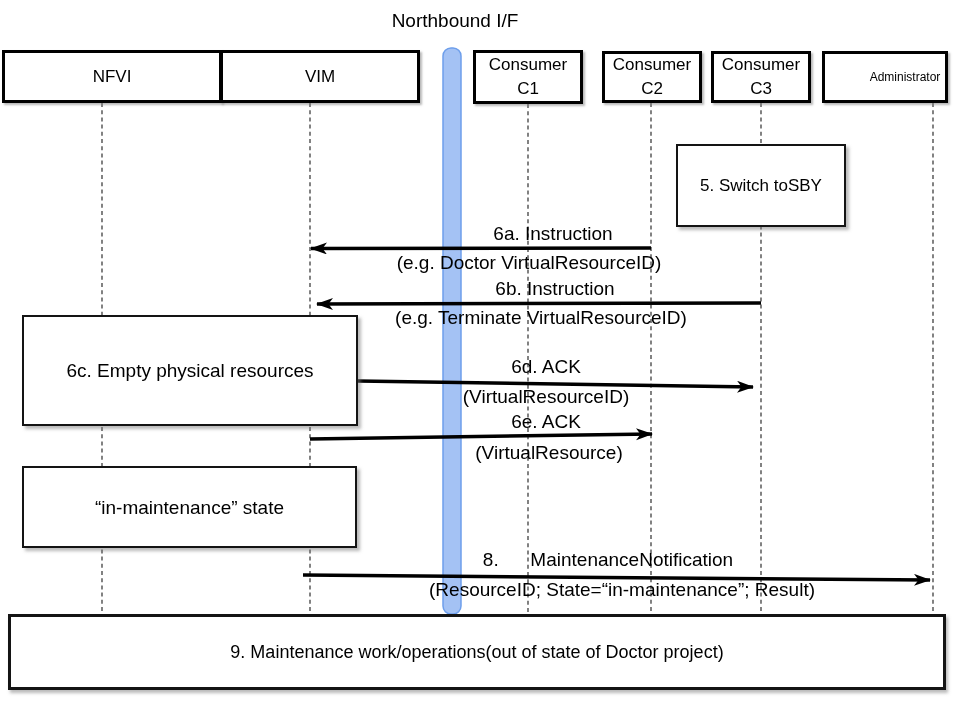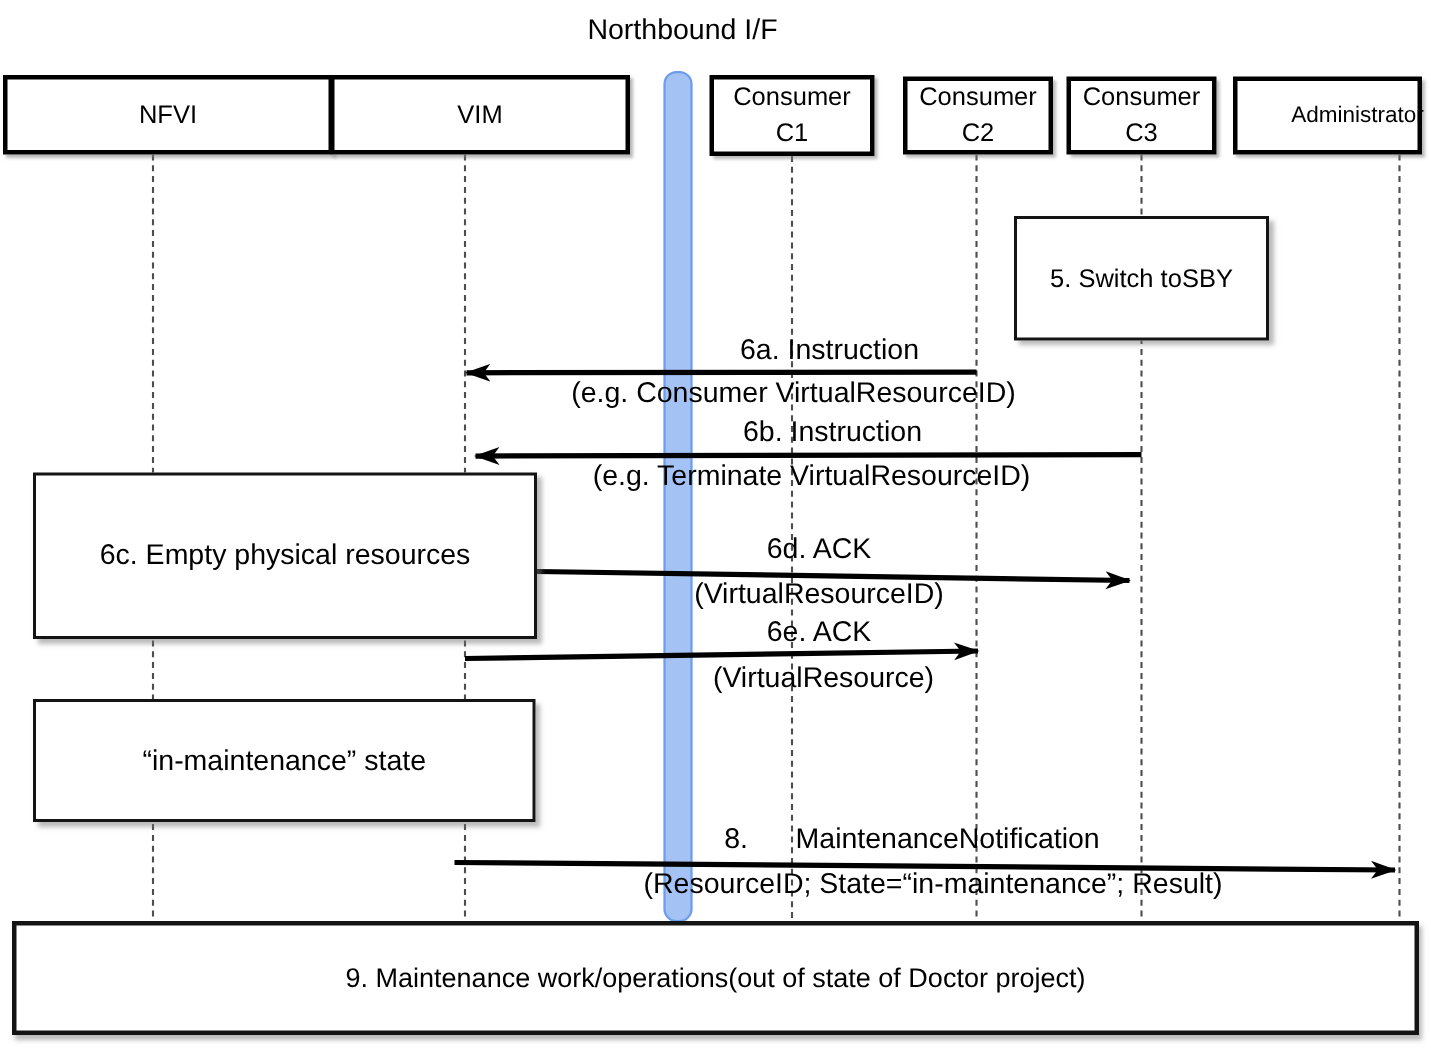--- a/index.html
+++ b/index.html
@@ -11,21 +11,21 @@
     position:absolute;left:455px;top:10px;transform:translateX(-50%);
     font-size:19px;white-space:pre;
   }
   .layer{position:absolute;left:0;top:0;}
   .actor{
     position:absolute;box-sizing:border-box;background:#fff;border:3px solid #000;
     display:flex;flex-direction:column;align-items:center;justify-content:center;
     text-align:center;font-size:17px;line-height:24px;
     box-shadow:2px 2px 2px rgba(125,125,125,0.55);
   }
-  .actor.small{font-size:15px;padding-left:40px;}
+  .actor.small{font-size:12px;padding-left:40px;}
   .note{
     position:absolute;box-sizing:border-box;background:#fff;border:2px solid #141414;
     display:flex;align-items:center;justify-content:center;
     text-align:center;font-size:19px;line-height:27px;
     box-shadow:3px 3px 3px rgba(120,120,120,0.5);
   }
   .note.big{border-width:3px;font-size:18px;line-height:29px;box-shadow:2px 3px 3px rgba(120,120,120,0.5);text-align:center;}
   .note.s5{font-size:17px;line-height:26px;}
   .msg{
     position:absolute;transform:translateX(-50%);
@@ -95,21 +95,21 @@
   </div>
   <div class="note" style="left:22px;top:466px;width:335px;height:82px">
     <span>“in-maintenance” state</span>
   </div>
   <div class="note big" style="left:8px;top:614px;width:938px;height:76px">
     <span>9. Maintenance work/operations</span>
     <span>(out of state of Doctor project)</span>
   </div>
 
   <div class="msg" style="left:553px;top:222px">6a. Instruction</div>
-  <div class="msg" style="left:529px;top:251px">(e.g. Consumer VirtualResourceID)</div>
+  <div class="msg" style="left:529px;top:251px">(e.g. Doctor VirtualResourceID)</div>
 
   <div class="msg" style="left:555px;top:277px">6b. Instruction</div>
   <div class="msg" style="left:541px;top:306px">(e.g. Terminate VirtualResourceID)</div>
 
   <div class="msg" style="left:546px;top:355px">6d. ACK</div>
   <div class="msg" style="left:546px;top:385px">(VirtualResourceID)</div>
 
   <div class="msg" style="left:546px;top:410px">6e. ACK</div>
   <div class="msg" style="left:549px;top:441px">(VirtualResource)</div>
 

